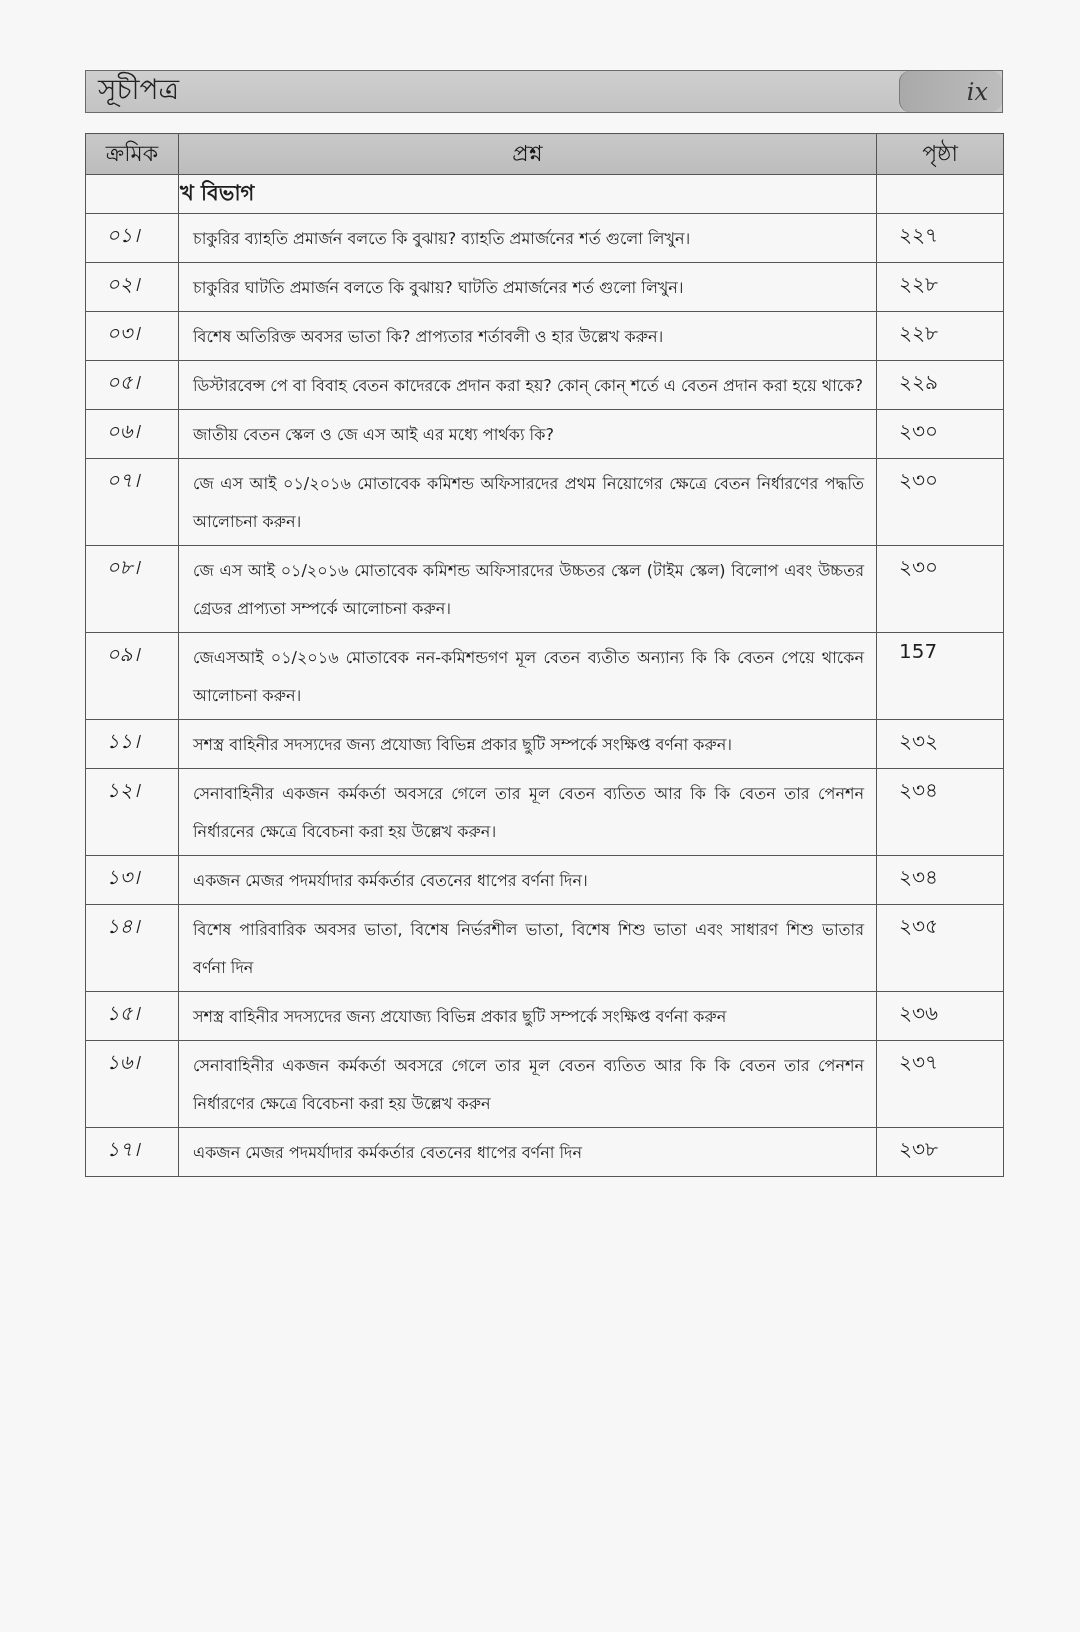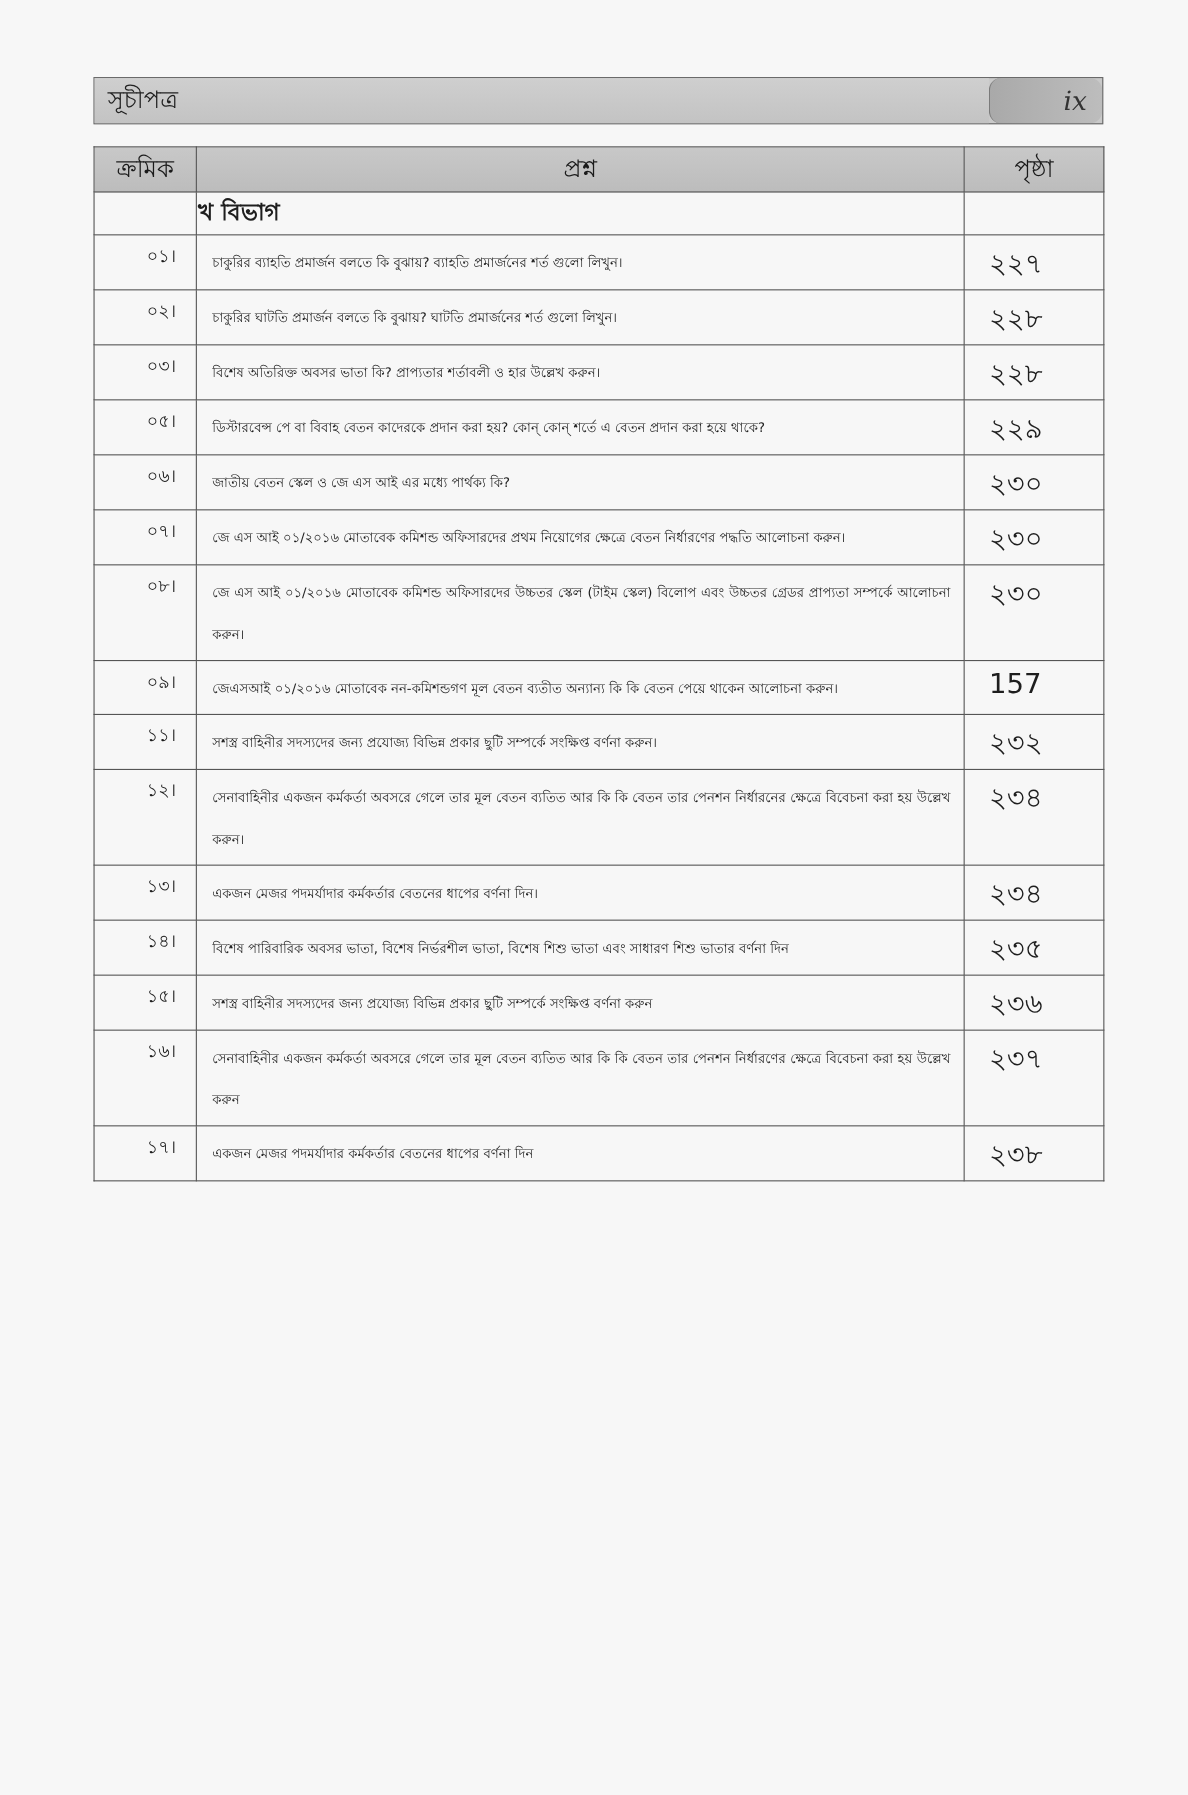--- a/index.html
+++ b/index.html
@@ -18,21 +18,21 @@
     width: 918px; height: 43px;
     border: 1.5px solid #6a6a6a;
     box-sizing: border-box;
     display: flex;
     background: #c9c9c9;
   }
   .page-header .title {
     flex: 1;
     display: flex; align-items: center;
     padding-left: 12px;
-    font-size: 22px;
+    font-size: 28px;
     color: #222;
     background: linear-gradient(180deg, #cfcfcf, #c3c3c3);
   }
   .page-header .pnum {
     width: 103px;
     border-left: 1.5px solid #7a7a7a;
     background: linear-gradient(90deg, #a9a9a9, #bdbdbd);
     display: flex; align-items: center; justify-content: flex-end;
     padding-right: 14px;
     box-sizing: border-box;
@@ -66,33 +66,34 @@
     color: #1a1a1a;
   }
   table.toc tr.section td {
     height: 36px;
     font-size: 21px;
     text-align: left;
     vertical-align: middle;
     font-weight: bold;
   }
   td.serial {
-    text-align: right;
+    text-align: center;
     padding: 6px 18px 0 0;
-    font-size: 16px;
+    font-size: 20px;
+    font-style: italic;
   }
   td.question {
     padding: 6px 12px 4px 14px;
-    font-size: 12px;
+    font-size: 16px;
     line-height: 38px;
     text-align: justify;
   }
   td.page {
     padding: 6px 0 0 22px;
-    font-size: 25px;
+    font-size: 20px;
   }
 </style>
 </head>
 <body>
 
 <div class="page-header">
   <div class="title">সূচীপত্র</div>
   <div class="pnum">ix</div>
 </div>
 

